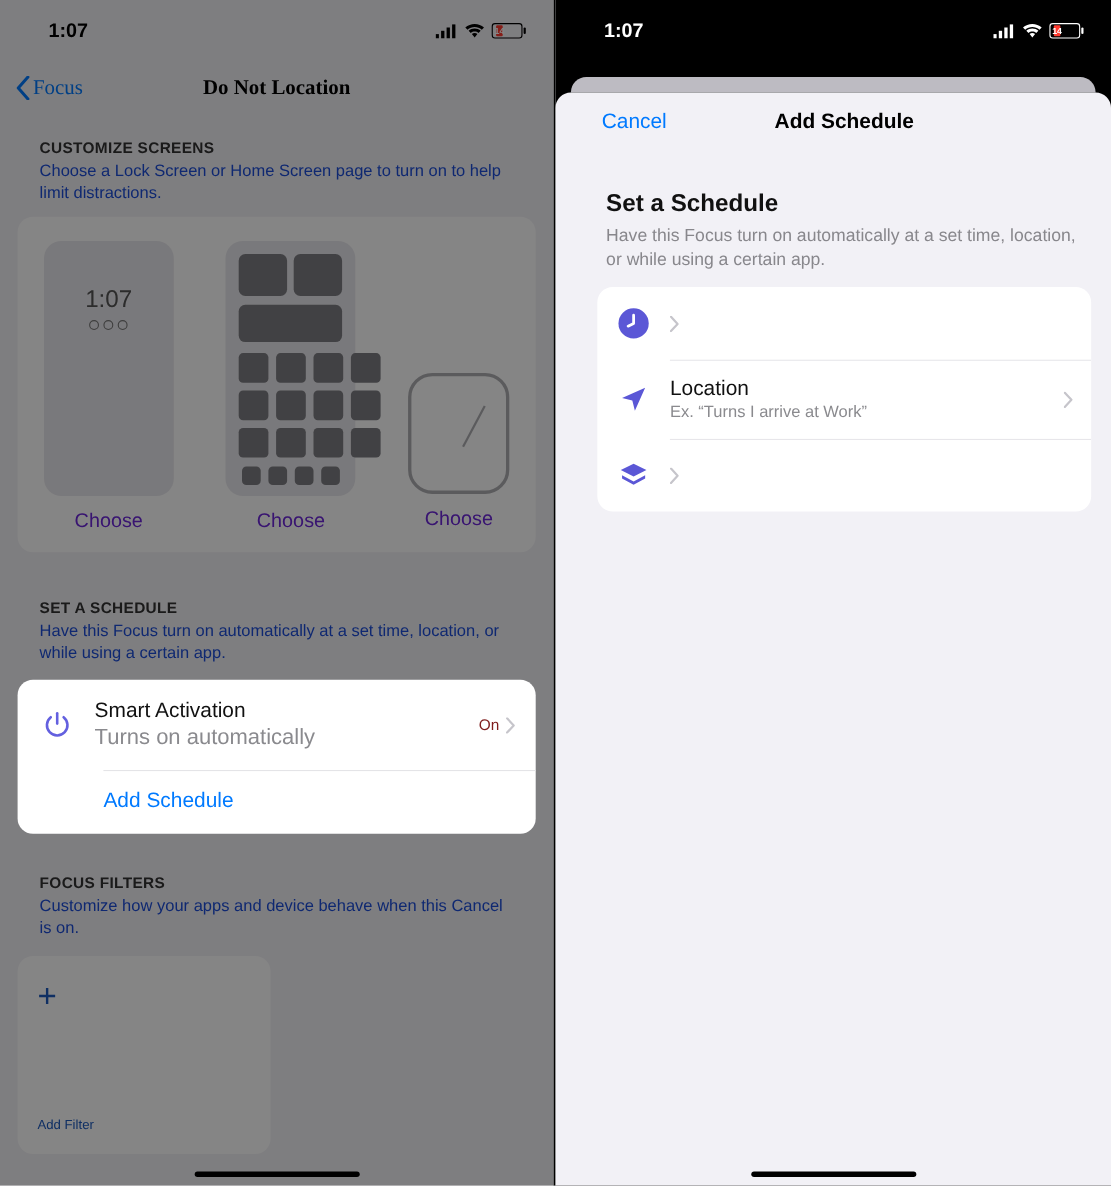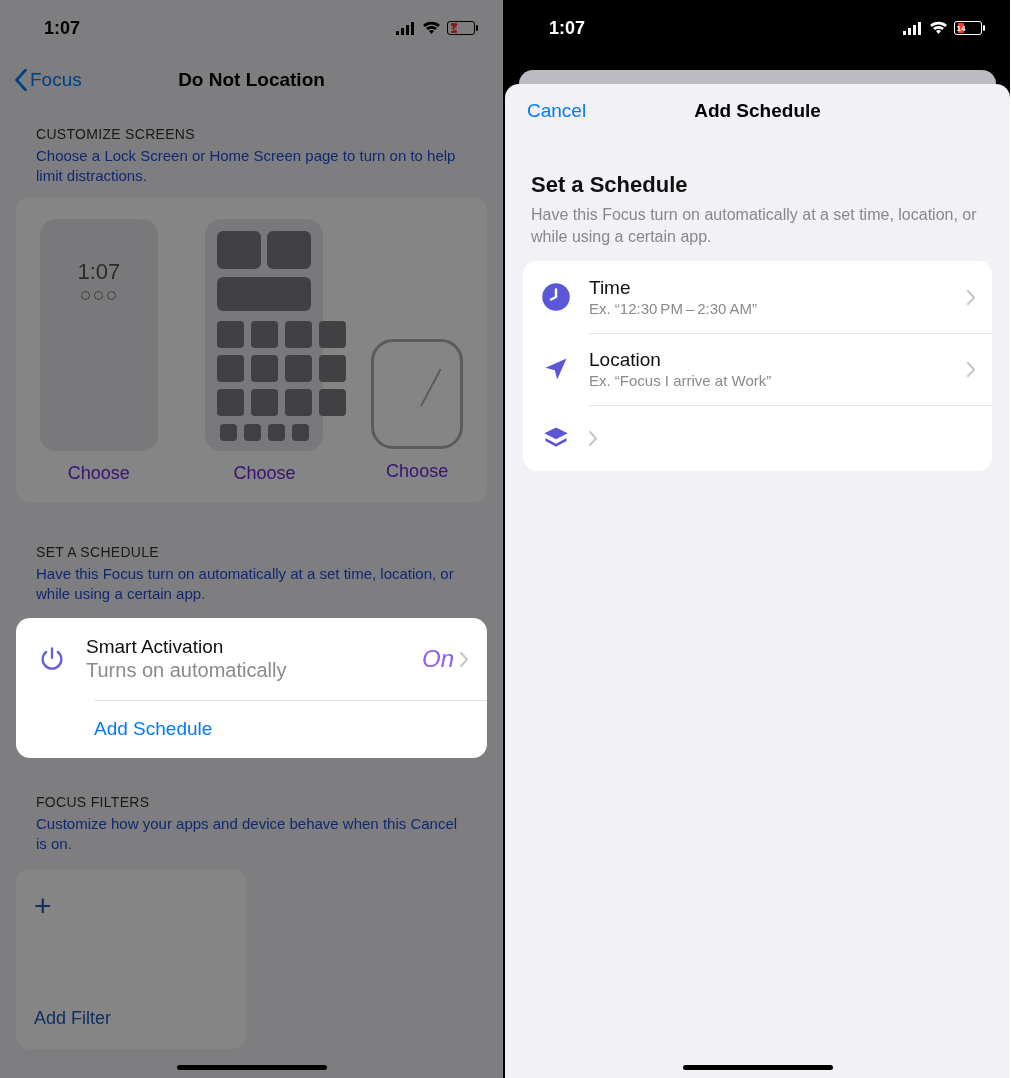--- a/index.html
+++ b/index.html
@@ -39,24 +39,25 @@
     background: currentColor; border-radius: 1px;
   }
   .battery-fill { height: 10px; width: 6px; background: #ff3b30; border-radius: 1px; margin-left:3px;
     display:flex; align-items:center; justify-content:center; font-size:8px; color:#fff; font-weight:700;}
   
   .left-bg { background: #f2f1f6; height: 100%; position: relative; }
   .left-dimmer { position:absolute; inset:0; background: rgba(0,0,0,0.48); pointer-events:none; }
   .nav {
     height: 48px; display:flex; align-items:center; justify-content:center; position:relative;
     padding: 0 16px;
+    font-family: Liberation Serif, serif;
   }
   .nav-back { position:absolute; left:14px; display:flex; align-items:center; color:#007aff; font-size:19px; gap:2px;}
   .nav-title { font-size:19px; font-weight:600; }
-  .section-header { font-size:14px; font-weight:400; color:#333; letter-spacing:0.3px; padding: 22px 36px 4px; text-transform:uppercase;}
+  .section-header { font-size:14px; font-weight:700; color:#333; letter-spacing:0.3px; padding: 22px 36px 4px; text-transform:uppercase;}
   .section-sub { font-size:15px; color:#1d4ed8; padding: 0 36px; line-height:1.35; }
   .screens-card { margin: 10px 16px 0; background:#fff; border-radius:14px; padding: 22px 0 18px; display:flex; justify-content:space-around; }
   .screen-col { display:flex; flex-direction:column; align-items:center; gap:12px;}
   .choose-link { color:#6d28d9; font-size:18px; }
   .lockscreen-prev { width:118px; height:232px; background:#e9e8ed; border-radius:16px; display:flex; flex-direction:column; align-items:center; padding-top:40px; gap:6px;}
   .lockscreen-prev .lt { font-size:22px; font-weight:300; color:#555;}
   .lockscreen-prev .dots { display:flex; gap:4px;}
   .lockscreen-prev .dots span{ width:9px; height:9px; border:1.5px solid #777; border-radius:50%;}
   .home-prev { width:118px; height:232px; background:#e9e8ed; border-radius:16px; padding:12px 12px 10px; display:flex; flex-direction:column;}
   .home-prev .wgrow{ display:flex; gap:6px; margin-bottom:8px;}
@@ -69,33 +70,33 @@
   .watch-prev { width:92px; height:110px; border:3px solid #aeaeb2; border-radius:22px; position:relative; margin-top:120px;}
   .watch-prev::before{ content:""; position:absolute; right:45%; top:22%; width:1.5px; height:42px; background:#aeaeb2; transform:rotate(28deg); transform-origin:bottom;}
   .watch-prev-wrap{ display:flex; flex-direction:column; align-items:center;}
   
   .schedule-card{ margin:14px 16px 4px; background:#fff; border-radius:14px; overflow:hidden; position:relative; z-index:5;}
   .row{ display:flex; align-items:center; padding:18px 18px; gap:16px; position:relative;}
   .row-icon{ width:36px; display:flex; justify-content:center; color:#6360df;}
   .row-main{ flex:1; }
   .row-title{ font-size:19px; color:#111;}
   .row-sub{ font-size:20px; color:#8a8a8e; margin-top:1px;}
-  .row-tail{ display:flex; align-items:center; gap:6px; color:#8b5cf6; font-size:24px;font-style:italic;}
+  .row-tail{ display:flex; align-items:center; gap:6px; color:#7f1d1d; font-size:14px;}
   .link-row{ padding:18px 18px 18px 78px; color:#007aff; font-size:19px; position:relative;}
   .link-row::before{ content:""; position:absolute; left:78px; right:0; top:0; height:1px; background:#e4e4e7;}
   
   .filters-card{ margin:14px 16px 0; background:#fff; border-radius:14px; width:230px; height:180px; padding:20px 18px; display:flex; flex-direction:column; justify-content:space-between;}
   .filters-card .plus{ font-size:30px; color:#1e5bbf; font-weight:300;}
-  .filters-card .lbl{ font-size:18px; color:#1e5bbf;margin-top:22px;}
+  .filters-card .lbl{ font-size:12px; color:#1e5bbf;margin-top:22px;}
   .home-indicator{ position:absolute; bottom:8px; left:50%; transform:translateX(-50%); width:150px; height:5px; background:#000; border-radius:3px;}
   
   .phone-right{ background:#000;}
   .right-status{ color:#fff; }
   .sheet-peek{ margin:14px 14px 0; height:14px; background:#bdbbc2; border-radius:14px 14px 0 0;}
-  .sheet{ margin:0 0 0 0; background:#f2f1f6; border-radius:14px 14px 0 0; flex:1; display:flex; flex-direction:column; position:relative;}
+  .sheet{ margin:0 0 0 0; background:#f2f1f6; border-radius:14px 14px 0 0; flex:1; display:flex; flex-direction:column; position:relative;padding-left:20px;}
   .sheet-nav{ height:54px; display:flex; align-items:center; justify-content:center; position:relative; border-bottom:0;}
   .sheet-cancel{ position:absolute; left:22px; color:#007aff; font-size:19px;}
   .sheet-title{ font-size:19px; font-weight:600;}
   .sheet-header{ padding:34px 26px 2px; font-size:22px; font-weight:700; color:#111;}
   .sheet-sub{ padding:4px 26px 0; font-size:16px; color:#88878c; line-height:1.35;}
   .options-card{ margin:14px 18px 0; background:#fff; border-radius:14px; overflow:hidden;}
   .opt{ display:flex; align-items:center; padding:16px 16px; gap:16px; position:relative;}
   .opt + .opt::before{ content:""; position:absolute; left:66px; right:0; top:0; height:1px; background:#e7e6ea;}
   .opt-icon{ width:34px; height:34px; display:flex; align-items:center; justify-content:center; color:#5b57d6;}
   .opt-main{ flex:1;}
@@ -254,37 +255,33 @@
     <div class="sheet-header">Set a Schedule</div>
     <div class="sheet-sub">Have this Focus turn on automatically at a set time, location, or while using a certain app.</div>
     <div class="options-card">
       <div class="opt">
         <div class="opt-icon">
           <svg width="30" height="30" viewBox="0 0 24 24">
               <circle cx="12" cy="12" r="11" fill="#5b57d6"></circle>
               <path d="M12 6 L12 12 L8 14" stroke="#fff" stroke-width="2" fill="none" stroke-linecap="round" stroke-linejoin="round"></path>
             </svg>
         </div>
-        <div class="opt-main">
-          <div class="opt-title">Time</div>
-          <div class="opt-sub">Ex. “12:30 PM – 2:30 AM”</div>
-        </div>
         <svg class="chev" width="9" height="15" viewBox="0 0 9 15">
             <path d="M1 1 L7 7.5 L1 14" stroke="#c6c5cb" stroke-width="2" fill="none" stroke-linecap="round" stroke-linejoin="round"></path>
           </svg>
       </div>
       <div class="opt">
         <div class="opt-icon">
           <svg width="28" height="28" viewBox="0 0 24 24">
               <path d="M3 11 L21 3 L13 21 L11 13 Z" fill="#5b57d6"></path>
             </svg>
         </div>
         <div class="opt-main">
           <div class="opt-title">Location</div>
-          <div class="opt-sub">Ex. “Focus I arrive at Work”</div>
+          <div class="opt-sub">Ex. “Turns I arrive at Work”</div>
         </div>
         <svg class="chev" width="9" height="15" viewBox="0 0 9 15">
             <path d="M1 1 L7 7.5 L1 14" stroke="#c6c5cb" stroke-width="2" fill="none" stroke-linecap="round" stroke-linejoin="round"></path>
           </svg>
       </div>
       <div class="opt">
         <div class="opt-icon">
           <svg width="28" height="28" viewBox="0 0 24 24">
               <path d="M12 3 L22 8 L12 13 L2 8 Z" fill="#5b57d6"></path>
               <path d="M3 12 L12 17 L21 12 L21 14.5 L12 19.5 L3 14.5 Z" fill="#5b57d6"></path>

